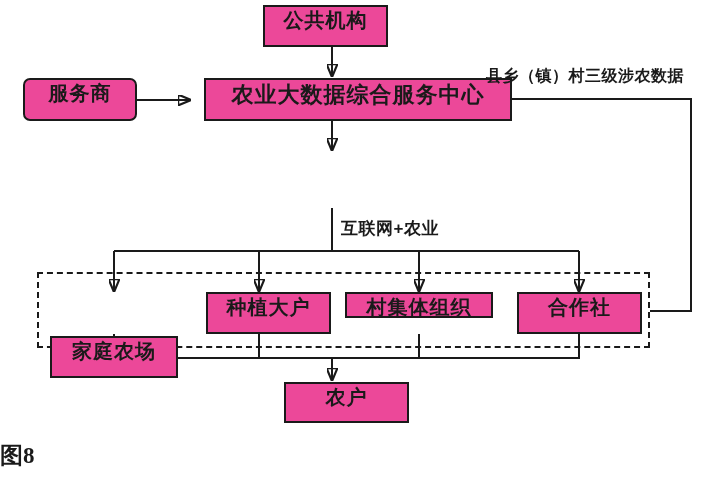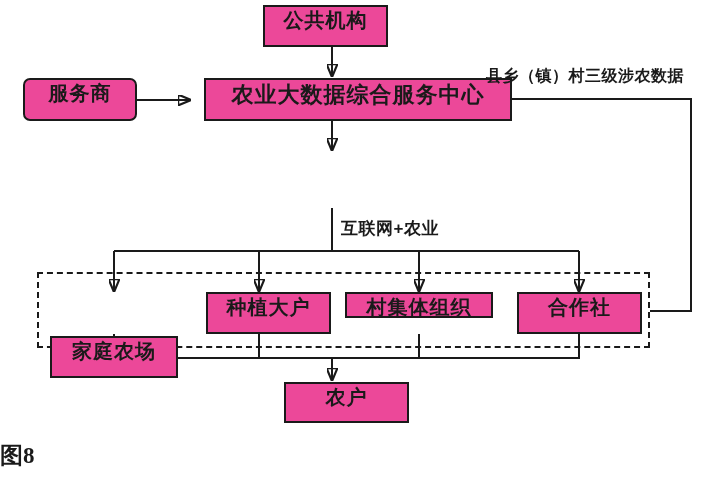--- a/index.html
+++ b/index.html
@@ -58,27 +58,28 @@
     stroke: #1a1a1a;
     stroke-width: 2;
     fill: none;
   }
   .caption {
     position: absolute;
     left: 0;
     right: 0;
     top: 440px;
     display: flex;
-    justify-content: space-between;
+    justify-content: center;
     gap: 28px;
     font-family: "Liberation Serif", serif;
     font-size: 23px;
     font-weight: bold;
     color: #1a1a1a;
     white-space: nowrap;
+    flex-direction: column;
   }
 </style>
 </head>
 <body>
 
 <div class="canvas">
 
   <div class="group-dashed" style="left:37px; top:272px; width:613px; height:76px;"></div>
 
   <svg class="connectors" viewBox="0 0 704 479">

